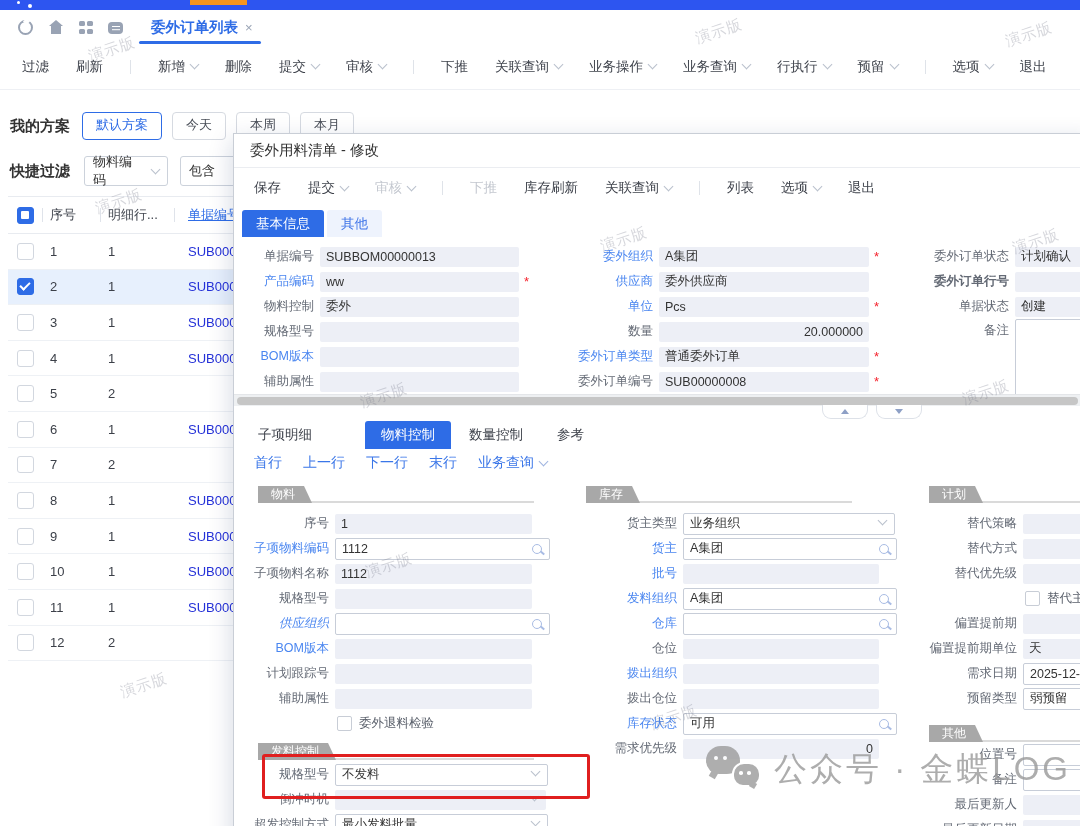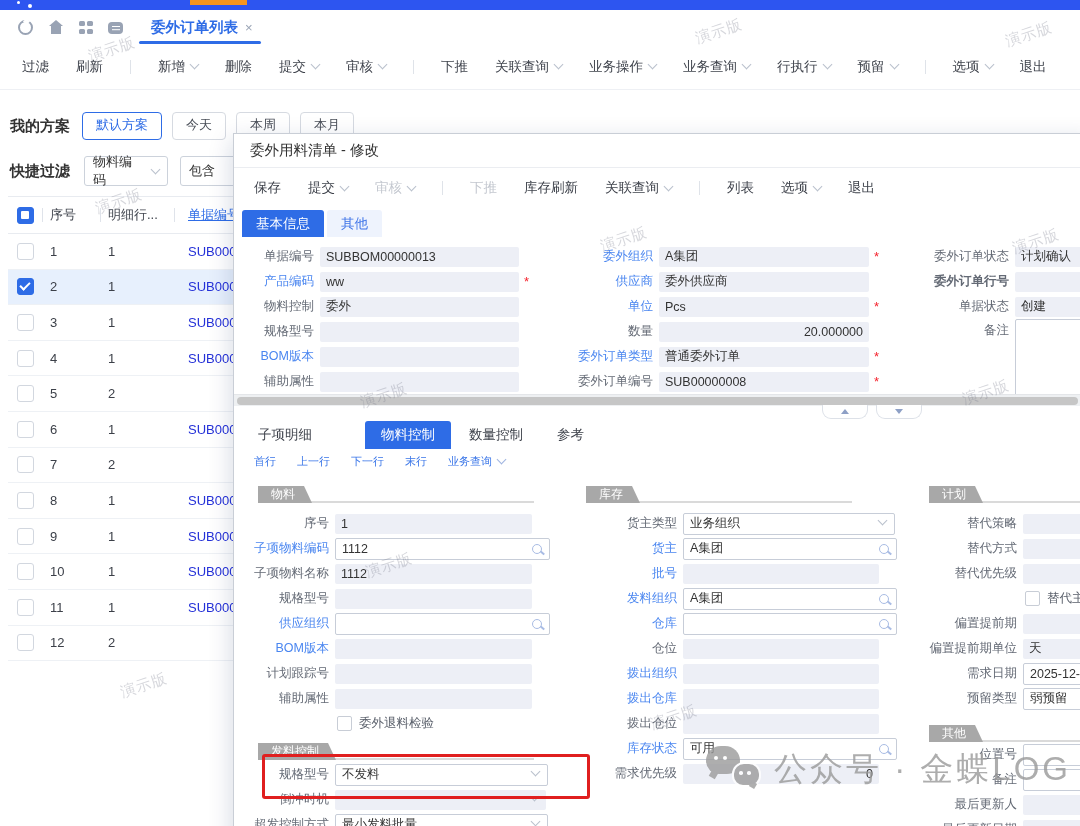--- a/index.html
+++ b/index.html
@@ -117,21 +117,21 @@
   .h-thumb{position:absolute;top:1.5px;left:3px;right:16px;height:8px;border-radius:4px;background:#c6c6c6;cursor:pointer;}
   .collapse{position:absolute;top:271px;left:588px;display:flex;gap:8px;z-index:3;}
   .col-pill{width:44px;height:13px;background:#fff;border:1px solid #dde1e8;border-top:none;border-radius:0 0 9px 9px;
       display:flex;align-items:center;justify-content:center;cursor:pointer;}
   .tri-up{width:0;height:0;border-left:4.5px solid transparent;border-right:4.5px solid transparent;border-bottom:5.5px solid #8ea0c6;}
   .tri-down{width:0;height:0;border-left:4.5px solid transparent;border-right:4.5px solid transparent;border-top:5.5px solid #8ea0c6;}
 
   .d-tabs{position:absolute;top:287px;left:8px;display:flex;gap:2px;}
   .dtab{height:28px;line-height:28px;padding:0 16px;font-size:13.5px;color:#3f434c;border-radius:3px 3px 0 0;cursor:pointer;}
   .dtab.active{background:#2e6ce6;color:#fff;margin-left:35px;}
-  .row-nav{position:absolute;top:320px;left:20px;display:flex;align-items:center;gap:21px;font-size:11px;color:#3a76e8;}
+  .row-nav{position:absolute;top:320px;left:20px;display:flex;align-items:center;gap:21px;font-size:14px;color:#3a76e8;}
   .nav-item{display:inline-flex;align-items:center;gap:6px;cursor:pointer;}
   .row-nav .caret{border-color:#9fb4e0;}
 
   .group-tag{position:absolute;height:19px;z-index:2;}
   .gt-line{position:absolute;left:0;bottom:0;height:2px;background:#dadada;width:100%;}
   .gt-box{position:relative;display:inline-block;height:17px;line-height:17px;background:#a8a8a8;color:#fff;font-size:12px;
       padding:0 17px 0 13px;clip-path:polygon(0 0,calc(100% - 8px) 0,100% 100%,0 100%);}
   #tag-material{left:24px;top:350px;width:276px;}
   #tag-issue{left:24px;top:607px;width:276px;}
   #tag-inventory{left:352px;top:350px;width:266px;}
@@ -589,21 +589,21 @@
           <span class="val">1112</span>
         </div>
       </div>
       <div class="frow">
         <span class="flabel" style="width: 85px;">规格型号</span>
         <div class="ctl ro" style="width: 185px;">
           <span class="val"></span>
         </div>
       </div>
       <div class="frow">
-        <span class="flabel blue" style="width: 85px;">供应组织</span>
+        <span class="flabel blue" style="width: 85px; font-style: italic;">供应组织</span>
         <div class="ctl lookup" style="width: 185px;">
           <span class="val"></span>
           <span class="mag"></span>
         </div>
       </div>
       <div class="frow">
         <span class="flabel blue" style="width: 85px;">BOM版本</span>
         <div class="ctl ro" style="width: 185px;">
           <span class="val"></span>
         </div>
@@ -685,26 +685,20 @@
         </div>
       </div>
       <div class="frow">
         <span class="flabel" style="width: 96px;">仓位</span>
         <div class="ctl ro" style="width: 184px;">
           <span class="val"></span>
         </div>
       </div>
       <div class="frow">
         <span class="flabel blue" style="width: 96px;">拨出组织</span>
-        <div class="ctl ro" style="width: 184px;">
-          <span class="val"></span>
-        </div>
-      </div>
-      <div class="frow">
-        <span class="flabel blue" style="width: 96px;">拨出仓库</span>
         <div class="ctl ro" style="width: 184px;">
           <span class="val"></span>
         </div>
       </div>
       <div class="frow">
         <span class="flabel" style="width: 96px;">拨出仓位</span>
         <div class="ctl ro" style="width: 184px;">
           <span class="val"></span>
         </div>
       </div>

